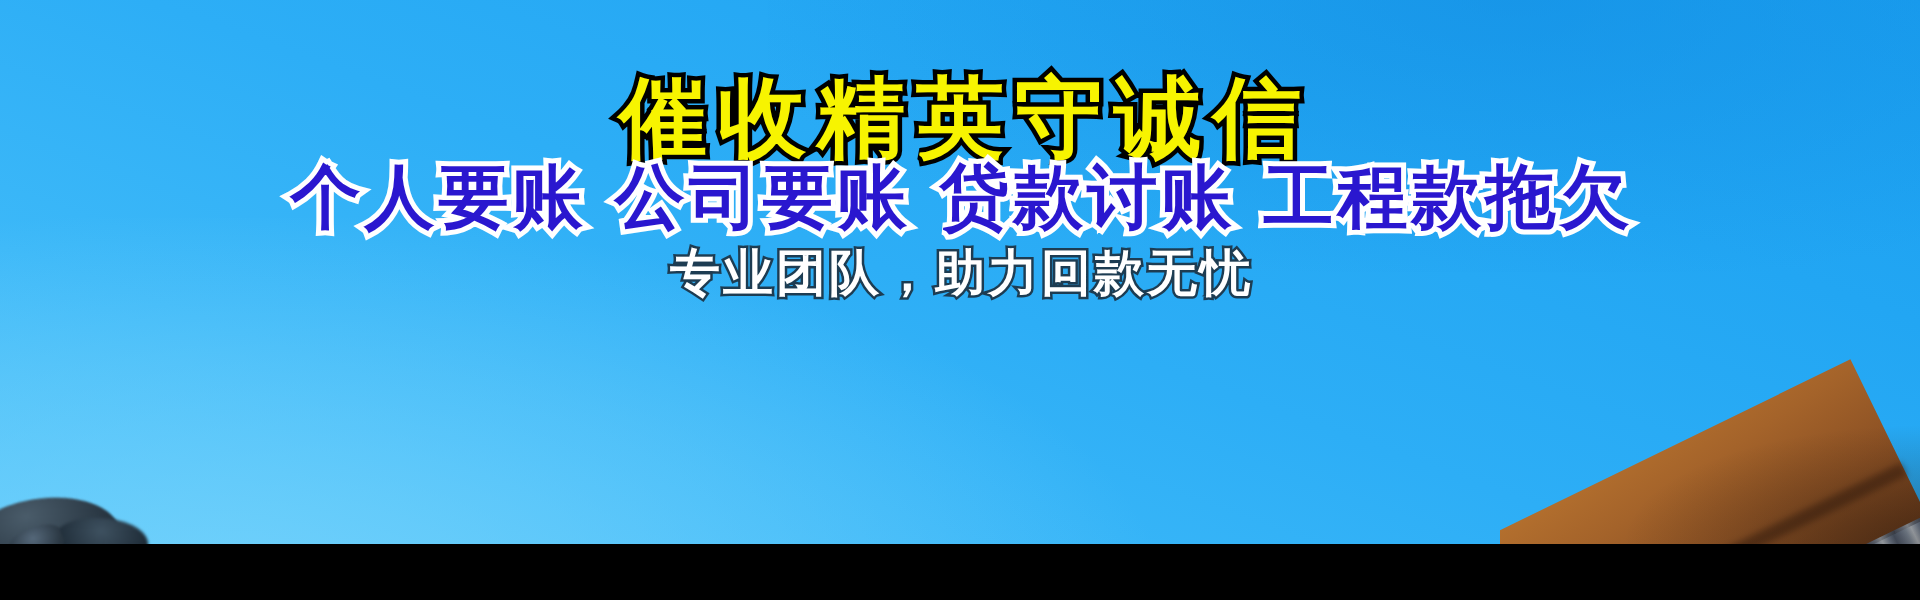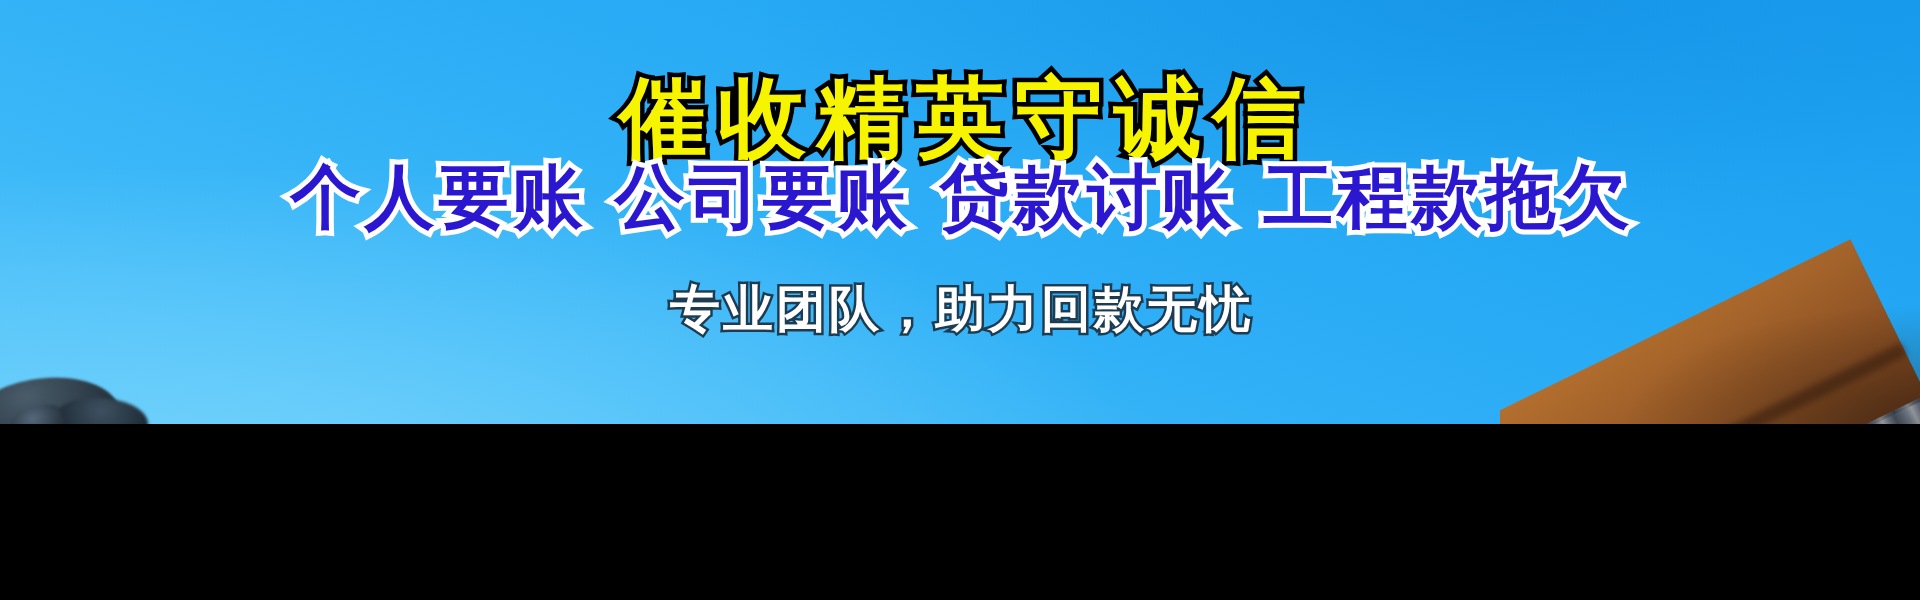--- a/index.html
+++ b/index.html
@@ -5,21 +5,21 @@
 <style>
   html, body {
     margin: 0;
     padding: 0;
     background: #000;
   }
 
   #banner {
     position: relative;
     width: 1920px;
-    height: 424px;
+    height: 544px;
     overflow: hidden;
     font-family: "DejaVu Sans", "Liberation Sans", sans-serif;
     user-select: none;
   }
 
   
   .sky-base {
     position: absolute;
     inset: 0;
     background: linear-gradient(200deg, #1a9ff0 0%, #22a6f3 26%, #2daef6 52%, #3cb8f8 76%, #52c4f9 100%);
@@ -180,21 +180,21 @@
     font-weight: 700;
     color: #2a17cf;
     letter-spacing: 4px;
     text-indent: 4px;
     -webkit-text-stroke: 10px #ffffff;
     paint-order: stroke fill;
     white-space: nowrap;
   }
 
   .tagline {
-    margin-top: 52px;
+    margin-top: 16px;
     font-size: 50px;
     line-height: 1.0;
     font-weight: 700;
     color: #ffffff;
     letter-spacing: 3px;
     text-indent: 3px;
     -webkit-text-stroke: 5px #1d3c52;
     paint-order: stroke fill;
     white-space: nowrap;
   }

